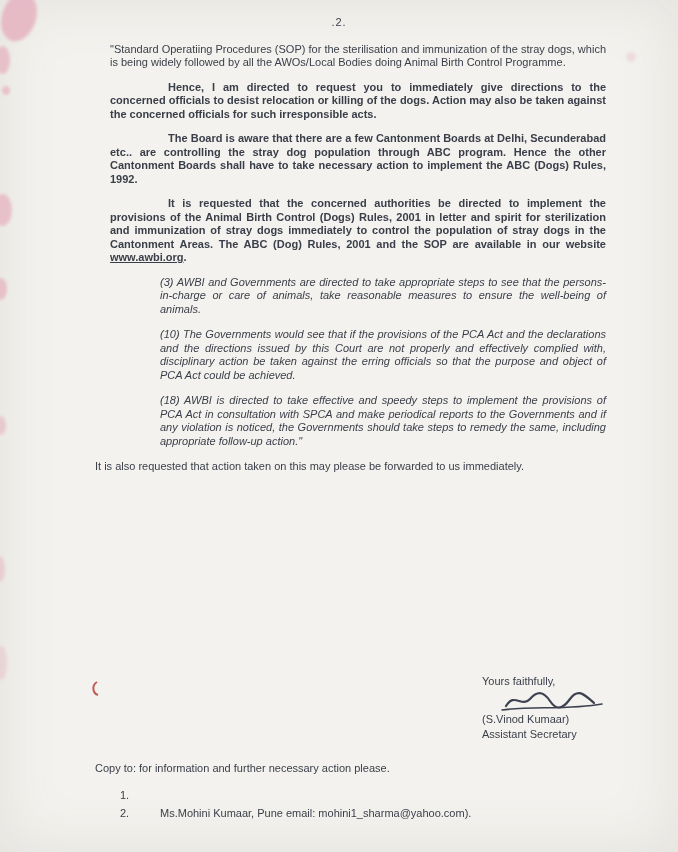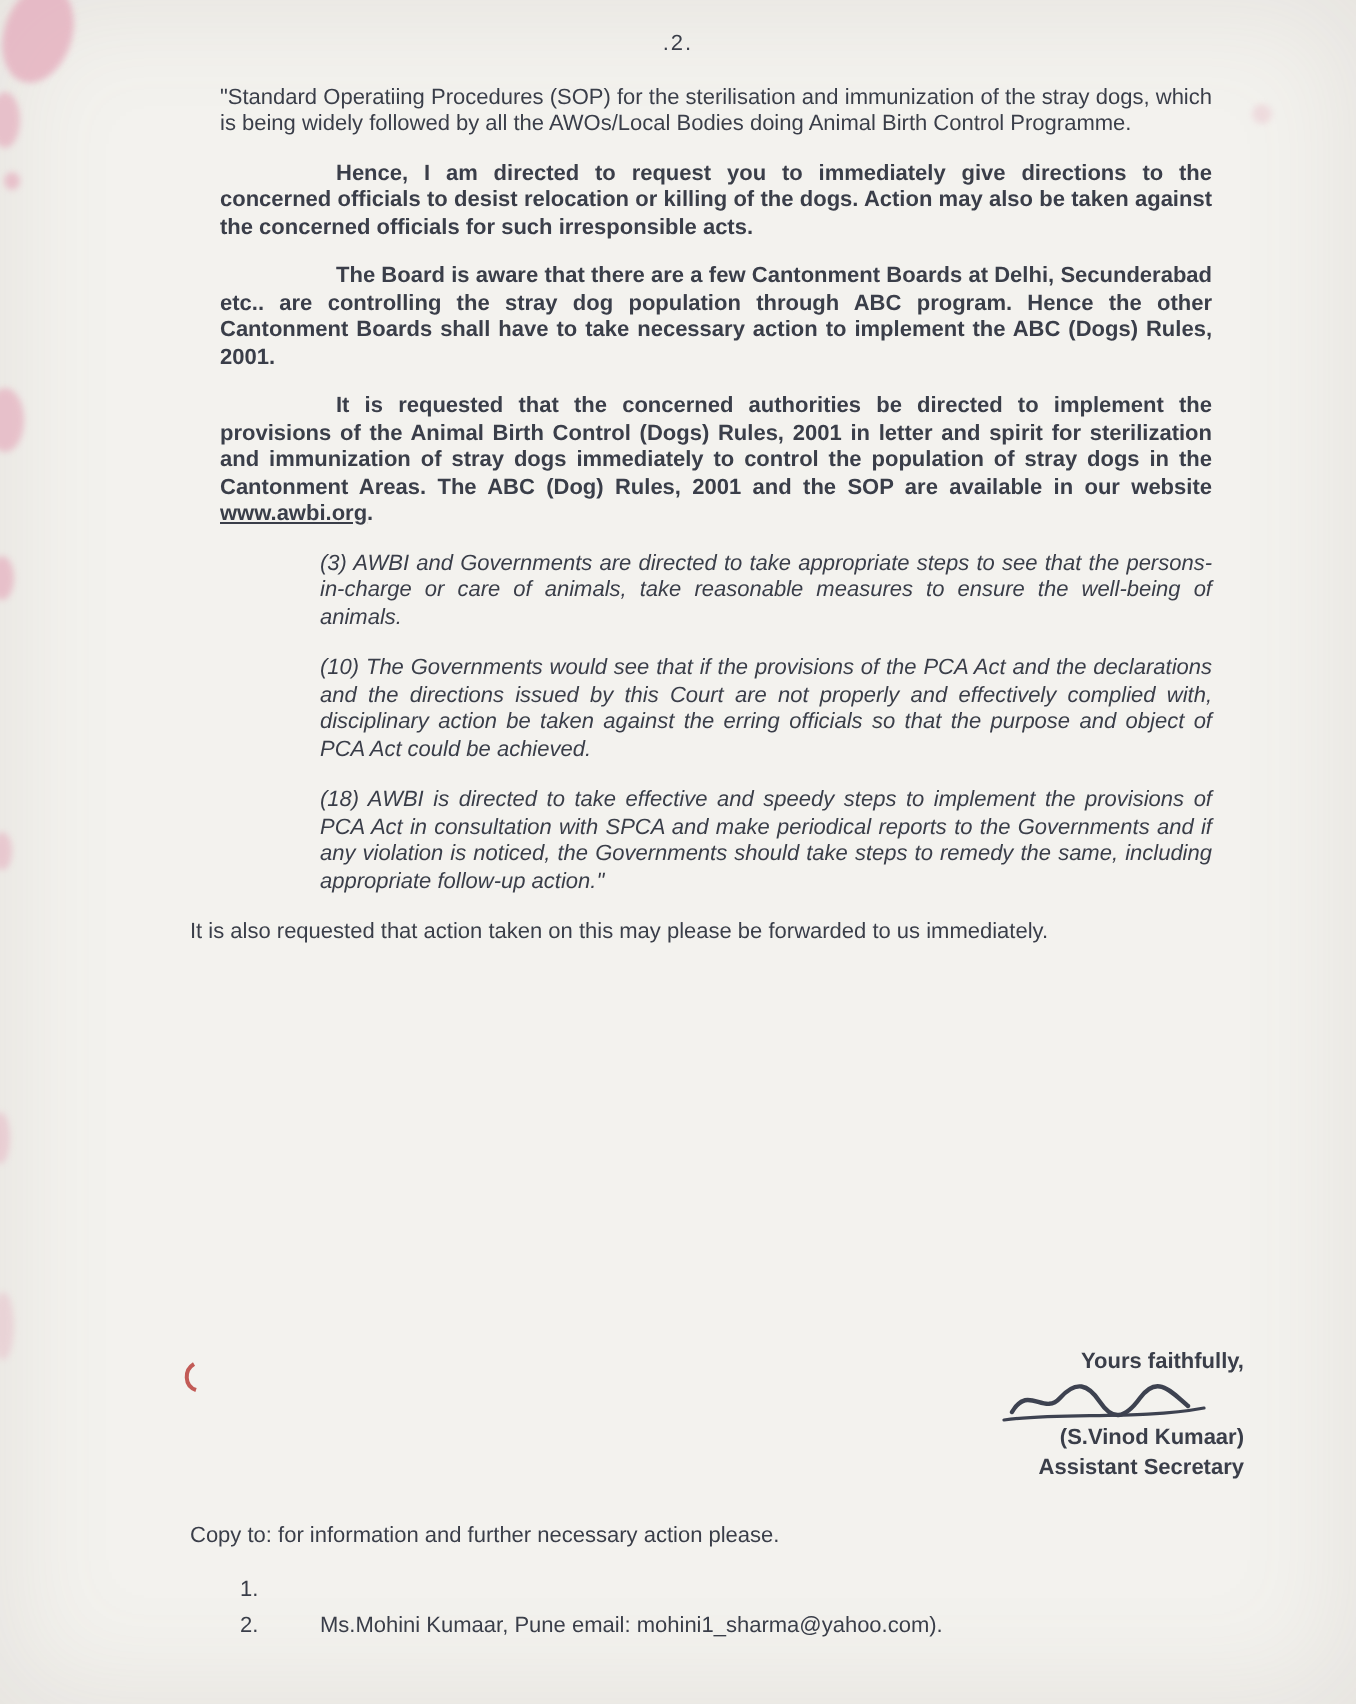--- a/index.html
+++ b/index.html
@@ -25,21 +25,21 @@
   .content{ margin:13px 72px 0 110px; }
   .para{ margin:0 0 11px 0; text-align:justify; }
   .indent{ text-indent:58px;font-weight:bold; }
   .indent2{ text-indent:85px; }
   .link{ color:var(--ink); text-decoration:underline; cursor:pointer; }
   .quotes{ margin-left:50px; font-style:italic; }
   .quote{ margin:0 0 12px 0; text-align:justify; }
   .flush-left{ margin-left:-15px; text-align:left; }
   .sig-block{
     position:absolute; right:56px; top:674px;
-    text-align:right; width:140px;font-weight:bold;
+    text-align:left; width:140px;
   }
   .sig-block .line{ line-height:15px; }
   .sig-svg{ display:block; margin:1px auto -2px auto; }
   .copy-block{ position:absolute; left:95px; top:762px; right:60px; }
   .copy-item{ display:flex; margin-left:25px; margin-top:3px; line-height:15px;}
   .copy-item .num{ width:40px; flex:0 0 40px; }
   .smudge{
     position:absolute; background:var(--smudge);
     border-radius:50%; filter:blur(1.5px); opacity:.75;
     pointer-events:none;
@@ -65,21 +65,21 @@
     <path d="M7 2 C 2 5, 2 13, 8 15" stroke="#b5342f" stroke-width="2" fill="none" opacity="0.8"></path>
   </svg>
 
   <div class="page-number">.2.</div>
 
   <div class="content">
     <p class="para">"Standard Operatiing Procedures (SOP) for the sterilisation and immunization of the stray dogs, which is being widely followed by all the AWOs/Local Bodies doing Animal Birth Control Programme.</p>
 
     <p class="para indent">Hence, I am directed to request you to immediately give directions to the concerned officials to desist relocation or killing of the dogs. Action may also be taken against the concerned officials for such irresponsible acts.</p>
 
-    <p class="para indent">The Board is aware that there are a few Cantonment Boards at Delhi, Secunderabad etc.. are controlling the stray dog population through ABC program. Hence the other Cantonment Boards shall have to take necessary action to implement the ABC (Dogs) Rules, 2001.</p>
+    <p class="para indent">The Board is aware that there are a few Cantonment Boards at Delhi, Secunderabad etc.. are controlling the stray dog population through ABC program. Hence the other Cantonment Boards shall have to take necessary action to implement the ABC (Dogs) Rules, 1992.</p>
 
     <p class="para indent"><span>It is requested that the concerned authorities be directed to implement the provisions of the Animal Birth Control (Dogs) Rules, 2001 in letter and spirit for sterilization and immunization of stray dogs immediately to control the population of stray dogs in the Cantonment Areas. The ABC (Dog) Rules, 2001 and the SOP are available in our website </span><a class="link">www.awbi.org</a><span>.</span></p>
 
 
     <div class="quotes">
       <p class="quote">(3) AWBI and Governments are directed to take appropriate steps to see that the persons-in-charge or care of animals, take reasonable measures to ensure the well-being of animals.</p>
       <p class="quote">(10) The Governments would see that if the provisions of the PCA Act and the declarations and the directions issued by this Court are not properly and effectively complied with, disciplinary action be taken against the erring officials so that the purpose and object of PCA Act could be achieved.</p>
       <p class="quote">(18) AWBI is directed to take effective and speedy steps to implement the provisions of PCA Act in consultation with SPCA and make periodical reports to the Governments and if any violation is noticed, the Governments should take steps to remedy the same, including appropriate follow-up action."</p>
     </div>
 

